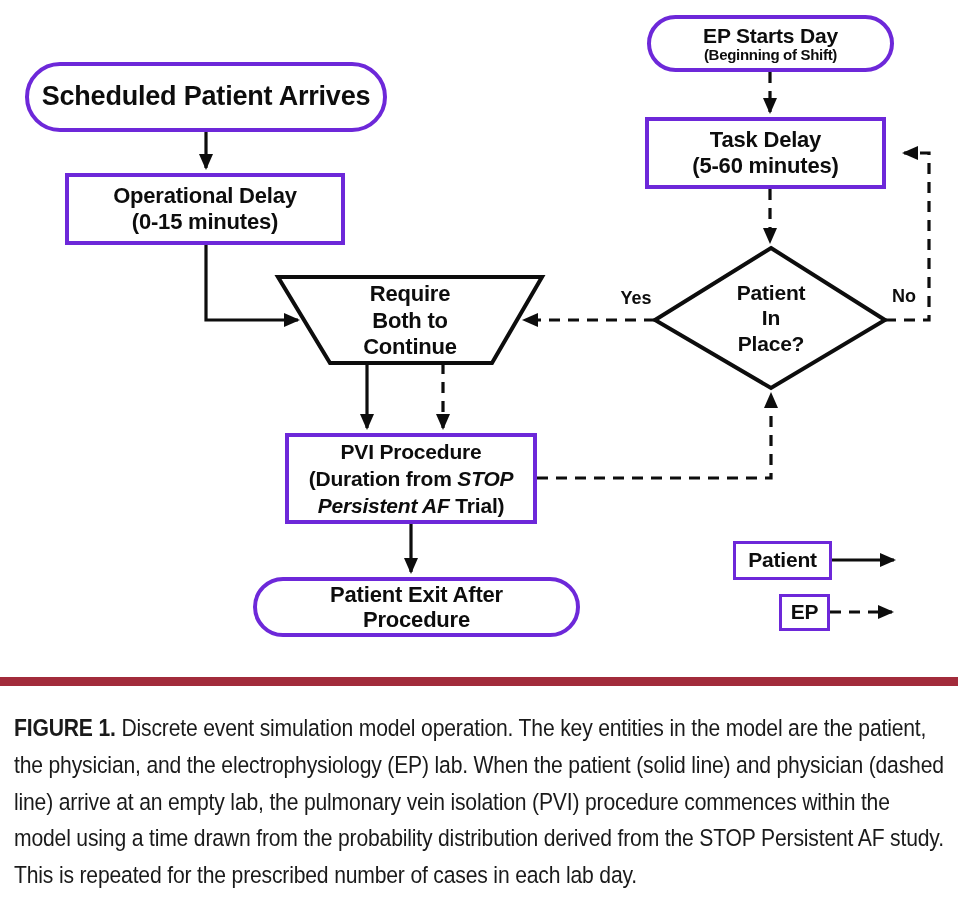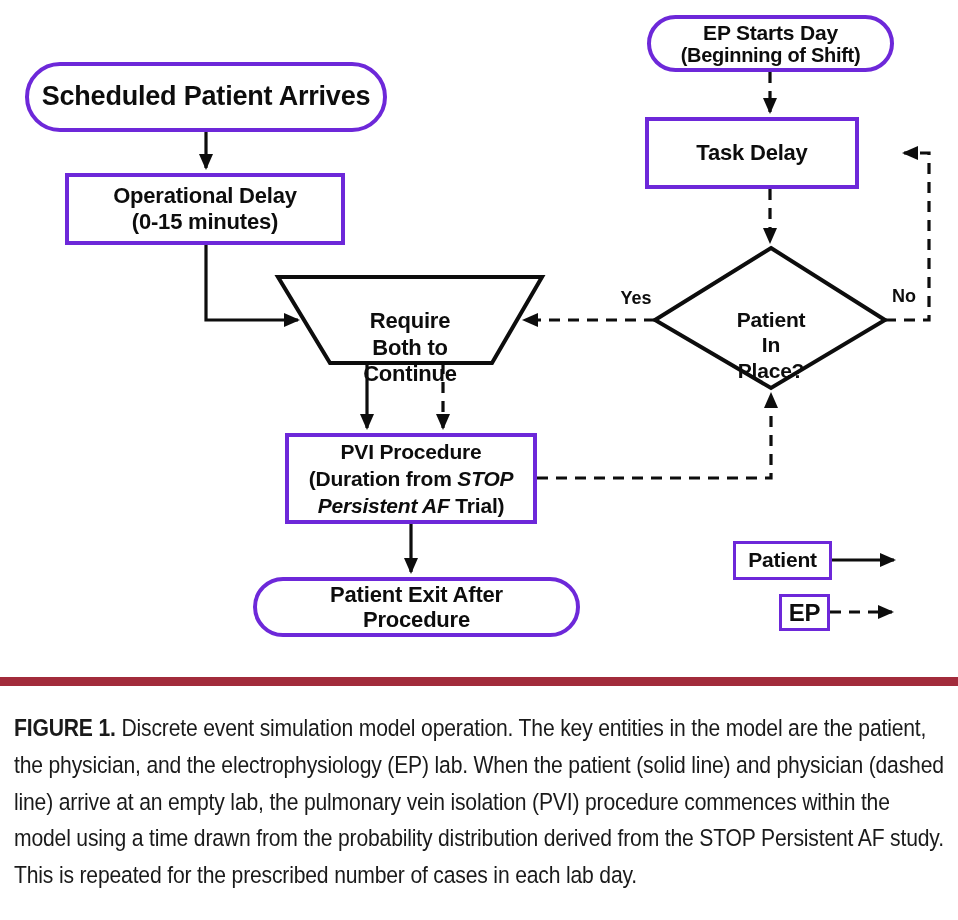--- a/index.html
+++ b/index.html
@@ -9,24 +9,24 @@
   }
   .connectors{position:absolute;left:0;top:0;}
   .node{
     position:absolute;box-sizing:border-box;display:flex;flex-direction:column;
     align-items:center;justify-content:center;background:#ffffff;border:4px solid #6d28d9;
     font-weight:700;text-align:center;line-height:1.16;letter-spacing:-0.2px;font-size:22px;
   }
   .stadium{border-radius:999px;}
   .overlay{
     position:absolute;display:flex;flex-direction:column;align-items:center;justify-content:center;
-    font-weight:700;text-align:center;line-height:1.22;letter-spacing:-0.2px;background:transparent;margin-top:27px;
+    font-weight:700;text-align:center;line-height:1.22;letter-spacing:-0.2px;background:transparent;
   }
   .edge-label{position:absolute;font-weight:700;font-size:18px;text-align:center;}
-  .sub{font-size:20px;letter-spacing:-0.3px;text-align:right;}
+  .sub{font-size:15px;letter-spacing:-0.3px;text-align:right;}
   .rule{position:absolute;left:0;width:958px;height:9px;}
   .caption{
     position:absolute;left:14px;top:710px;width:1080px;
     transform:scaleX(0.862);transform-origin:0 0;
     font-size:24.5px;line-height:1.5;color:#1a1a1a;letter-spacing:-0.2px;
   }
   .caption b{font-weight:700;}
   em.it{font-style:italic;}
 </style>
 </head>
@@ -66,22 +66,23 @@
   <div class="node" style="left:65px;top:173px;width:280px;height:72px;">
     <span>Operational Delay</span>
     <span>(0-15 minutes)</span>
   </div>
 
   <div class="node stadium" style="left:647px;top:15px;width:247px;height:57px;font-size:21px;line-height:1.1;">
     <span>EP Starts Day</span>
     <span class="sub">(Beginning of Shift)</span>
   </div>
 
-  <div class="node" style="left:645px;top:117px;width:214px;height:72px;">
+  <div class="node" style="left:645px;top:117px;width:241px;height:72px;">
     <span>Task Delay</span>
+    <span>(5-60 minutes)</span>
   </div>
 
   <div class="overlay" style="left:330px;top:281px;width:160px;height:80px;font-size:22px;">
     <span>Require</span>
     <span>Both to</span>
     <span>Continue</span>
   </div>
 
   <div class="overlay" style="left:706px;top:276px;width:130px;height:84px;font-size:21px;">
     <span>Patient</span>
@@ -99,21 +100,21 @@
 
   <div class="node" style="left:285px;top:433px;width:252px;height:91px;font-size:21px;line-height:1.3;">
     <span><span>PVI Procedure</span></span>
     <span><span>(Duration from </span><em class="it">STOP</em></span>
     <span><em class="it">Persistent AF</em><span> Trial)</span></span>
   </div>
 
   <div class="node" style="left:733px;top:541px;width:99px;height:39px;font-size:21px;border-width:3.5px;">
     <span>Patient</span>
   </div>
-  <div class="node" style="left:779px;top:594px;width:51px;height:37px;font-size:24px;border-width:3.5px;">
+  <div class="node" style="left:779px;top:594px;width:51px;height:37px;font-size:21px;border-width:3.5px;">
     <span>EP</span>
   </div>
 
   <div class="rule" style="top:677px;background:#a22b3b;"></div>
 
   <div class="caption">
     <b>FIGURE 1.</b><span> Discrete event simulation model operation. The key entities in the model are the patient, the physician, and the electrophysiology (EP) lab. When the patient (solid line) and physician (dashed line) arrive at an empty lab, the pulmonary vein isolation (PVI) procedure commences within the model using a time drawn from the probability distribution derived from the STOP Persistent AF study. This is repeated for the prescribed number of cases in each lab day.</span>
   </div>
 
 </div>

